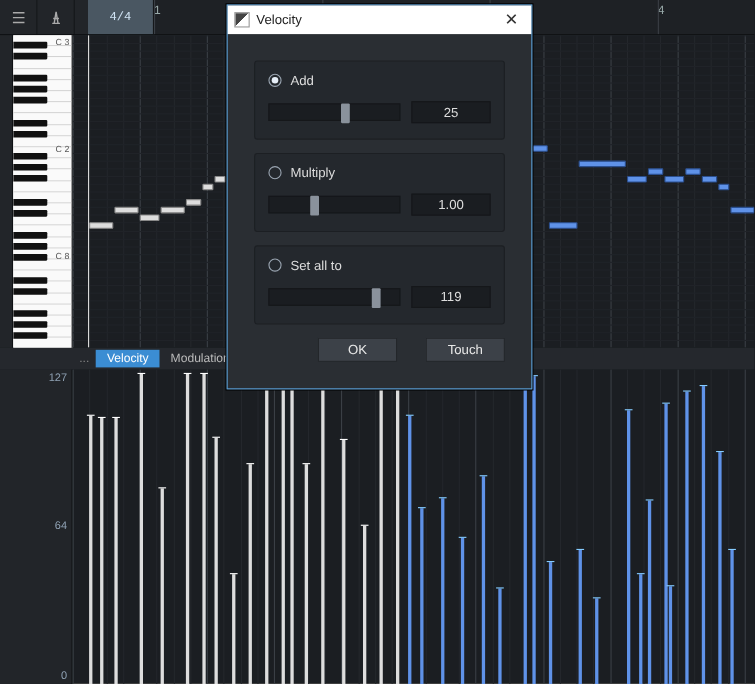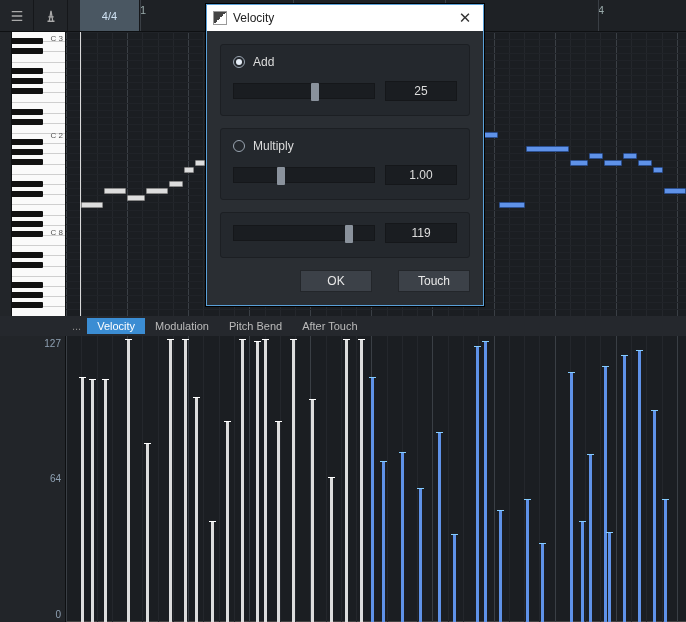--- a/index.html
+++ b/index.html
@@ -3,21 +3,21 @@
 <meta charset="utf-8">
 <style>
   * { box-sizing: border-box; margin: 0; padding: 0; font-family: "Segoe UI", Tahoma, sans-serif; }
   body { background: #1a1d21; color: #ccc; width: 686px; height: 622px; overflow: hidden; position: relative; }
 
   
   .topbar { height: 32px; background: #222529; display: flex; align-items: stretch; border-bottom: 1px solid #0e1012; }
   .topbar .tool { width: 34px; display:flex; align-items:center; justify-content:center; color:#aaa; font-size:14px; border-right:1px solid #15171a;}
   .topbar .tool svg { width:14px; height:14px; stroke:#aaa; fill:none; stroke-width:1.5;}
   .topbar .spacer-cell { width: 12px; }
-  .topbar .timesig { width: 60px; background:#4a5762; color:#cfe2f3; font-size:11px; display:flex; align-items:center; justify-content:center; border-right:1px solid #15171a;}
+  .topbar .timesig { width: 60px; background:#4a5762; color:#cfe2f3; font-size:11px; display:flex; align-items:center; justify-content:center; border-right:1px solid #15171a;font-family:Liberation Mono, monospace;}
   .ruler { flex:1; position:relative; background:#1e2125; }
   .ruler .tick { position:absolute; top:4px; font-size:11px; color:#9aa; }
   .ruler .maj { position:absolute; top:0; bottom:0; width:1px; background:#3a3f45;}
 
   
   .midsection { display:flex; height: 284px; }
   .leftgutter { width: 12px; background:#222529; border-right:1px solid #0e1012;}
   .pianokeys { width: 54px; position:relative; background:#f3f3f3; overflow:hidden; border-right:1px solid #0e1012;}
   .whitekey { position:absolute; left:0; right:0; height:10.2px; background:#fafafa; border-bottom:1px solid #cfcfcf;}
   .blackkey { position:absolute; left:0; width:58%; height:6px; background:#111; z-index:2; border-radius:0 1px 1px 0;}
@@ -44,21 +44,21 @@
   .vbar.sel { background:#dddddd; }
   .vbar .cap { position:absolute; top:-1px; left:-2px; width:7px; height:1px; background:inherit; filter:brightness(1.4);}
   .baseline { position:absolute; left:0; right:0; bottom:0; height:1px; background:#444;}
 
   
   .dialog { position:absolute; left:206px; top:4px; width:278px; background:#2a2e33; border:1px solid #5aa0d8; box-shadow:0 0 0 1px #000;}
   .dialog .titlebar { height:26px; background:#fff; color:#222; display:flex; align-items:center; padding:0 6px; font-size:12px;}
   .dialog .titlebar .ticon { width:14px; height:14px; margin-right:6px; border:1px solid #999; background:linear-gradient(135deg,#444 50%, transparent 50%);}
   .dialog .titlebar .title { flex:1; font-weight:400;}
   .dialog .titlebar .close { width:24px; text-align:center; font-size:15px; color:#333; cursor:pointer;}
-  .dialog .body { padding:13px;border-radius:27px;}
+  .dialog .body { padding:24px;border-radius:27px;}
   .group { background:#24282d; border:1px solid #1c1f23; border-radius:3px; padding:10px 12px 14px; margin-bottom:12px;}
   .group .head { display:flex; align-items:center; gap:8px; margin-bottom:12px;}
   .radio { width:12px; height:12px; border-radius:50%; border:1px solid #9aa5b1; display:flex; align-items:center; justify-content:center;}
   .radio.checked::after{content:""; width:6px; height:6px; border-radius:50%; background:#e6eef7;}
   .group .head label { font-size:12px; color:#ddd;}
   .slrow { display:flex; gap:10px; align-items:center;}
   .slider { flex:1; height:16px; background:#1a1d21; border:1px solid #15171a; position:relative;}
   .slider .handle{position:absolute; top:-1px; width:8px; height:18px; background:#8a929c; border-radius:1px;}
   .valbox{ width:72px; height:20px; background:#1a1d21; border:1px solid #15171a; color:#ddd; font-size:12px; text-align:center; line-height:18px;}
   .dlg-buttons { display:flex; gap:26px; justify-content:flex-end; }
@@ -465,20 +465,24 @@
         <label>Multiply</label>
       </div>
       <div class="slrow">
         <div class="slider">
           <div class="handle" id="h-mul" style="left: 31%;"></div>
         </div>
         <div class="valbox">1.00</div>
       </div>
     </div>
     <div class="group">
+      <div class="head">
+        <div class="radio"></div>
+        <label>Set all to</label>
+      </div>
       <div class="slrow">
         <div class="slider">
           <div class="handle" id="h-set" style="left: 79%;"></div>
         </div>
         <div class="valbox">119</div>
       </div>
     </div>
     <div class="dlg-buttons">
       <div class="btn">OK</div>
       <div class="btn">Touch</div>

